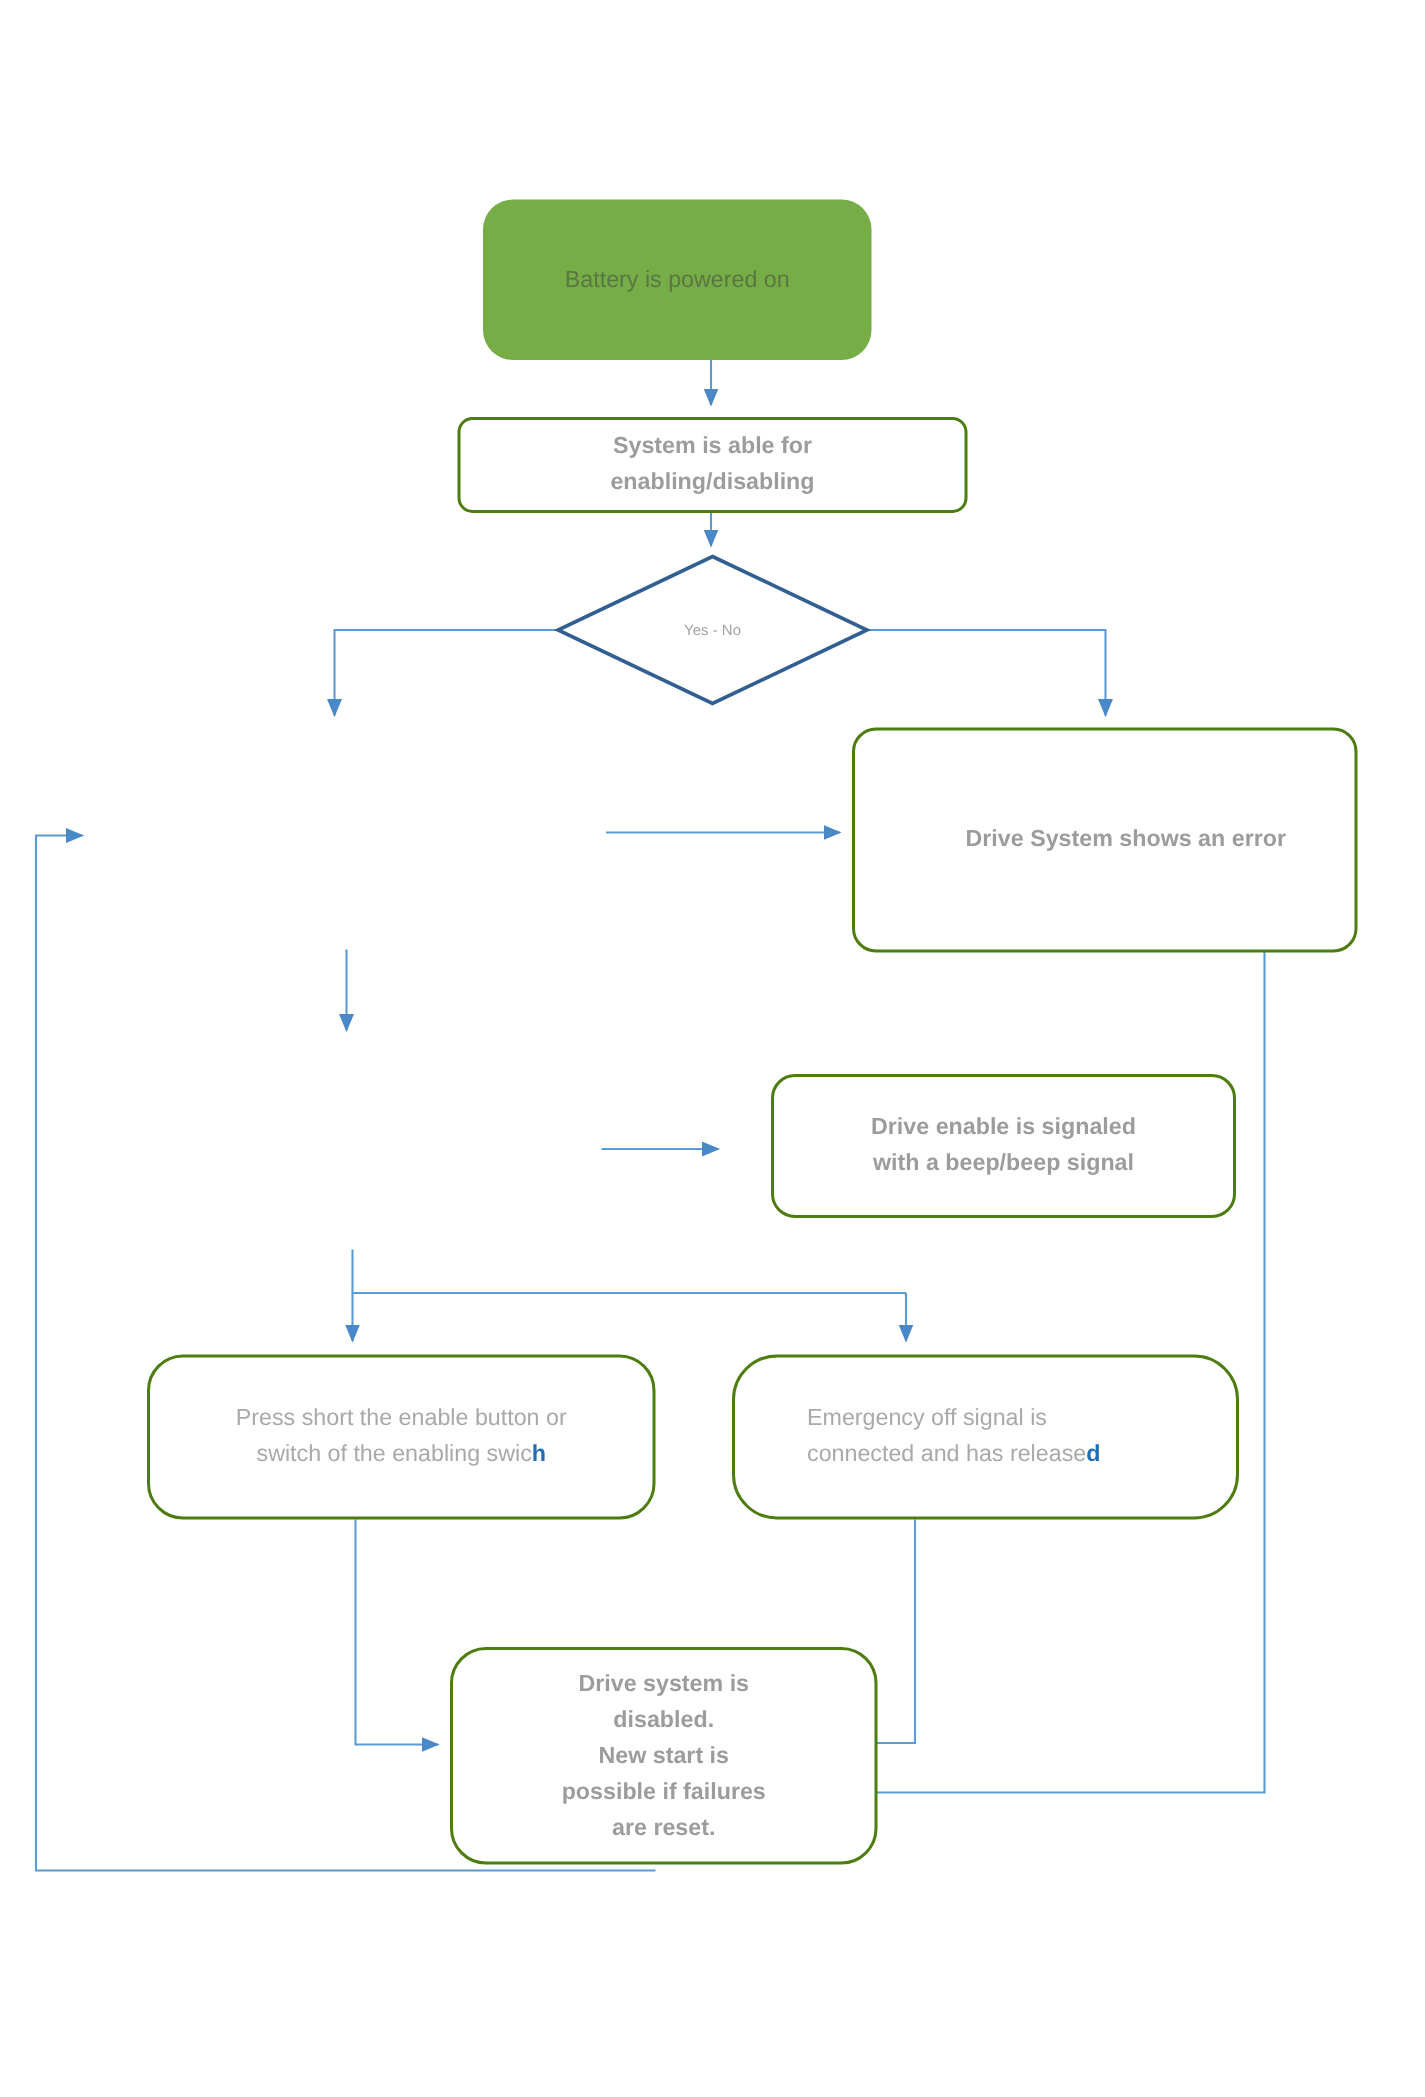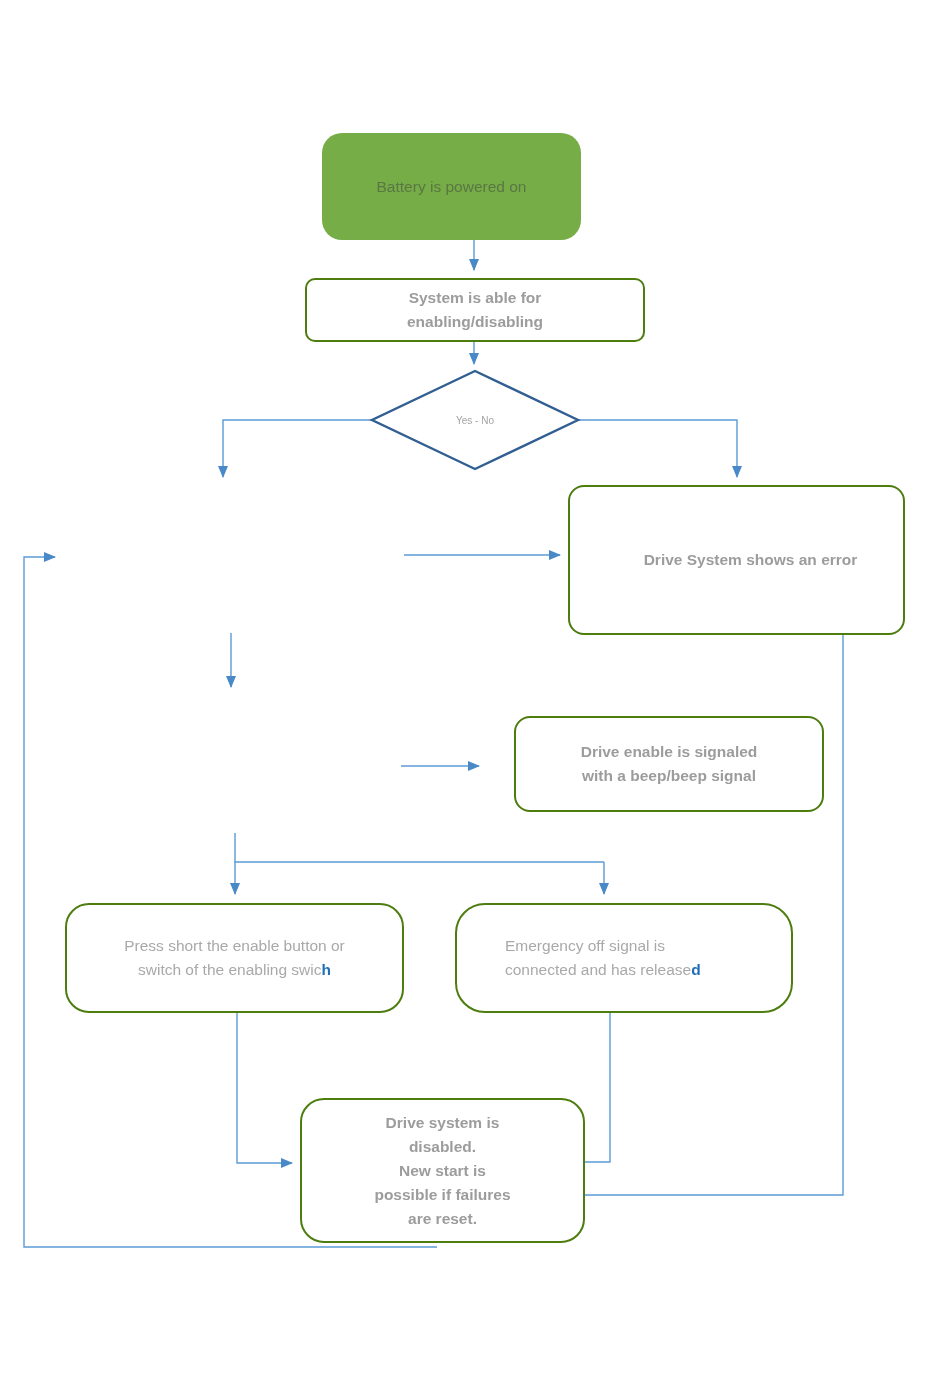--- a/index.html
+++ b/index.html
@@ -19,21 +19,21 @@
     background:#ffffff;
     border:2px solid #4d7c0f;
     display:flex;align-items:center;justify-content:center;
     text-align:center;
     color:#9c9c9c;
     font-size:15.5px;line-height:24px;font-weight:bold;
     white-space:pre-line;
     padding:6px 12px;
   }
   .node.green{background:#76ad47;border:none;color:#5a7743;}
-  .node.regular{font-weight:normal;color:#a9a9a9;}
+  .node.regular{font-weight:normal;color:#a9a9a9;margin-left:33px;}
   .node.leftalign{justify-content:flex-start;text-align:left;padding-left:48px;padding-right:16px;}
   .blue-letter{color:#1f6fb8;font-weight:bold;}
   .decision-label{
     position:absolute;left:395px;top:406px;width:160px;height:28px;
     display:flex;align-items:center;justify-content:center;
     color:#a3a3a3;font-size:10px;font-weight:normal;
   }
   
   .n-battery   {left:322px;top:133px;width:259px;height:107px;border-radius:20px;font-weight:normal;}
   .n-system    {left:305px;top:278px;width:340px;height:64px;border-radius:10px;}

